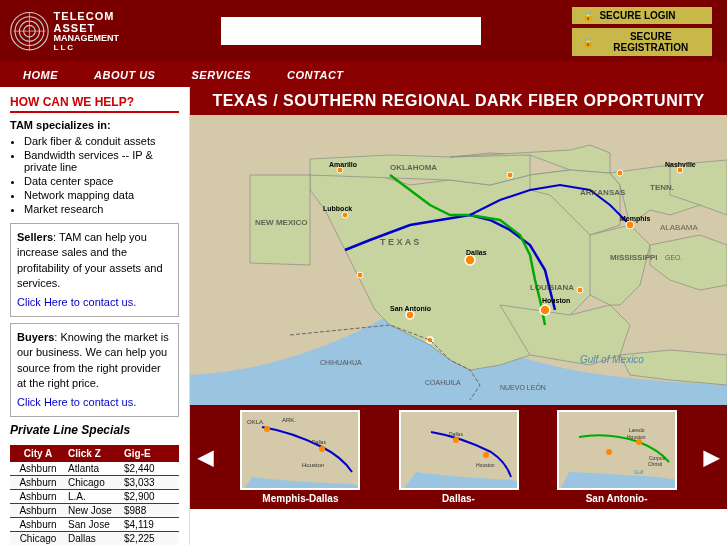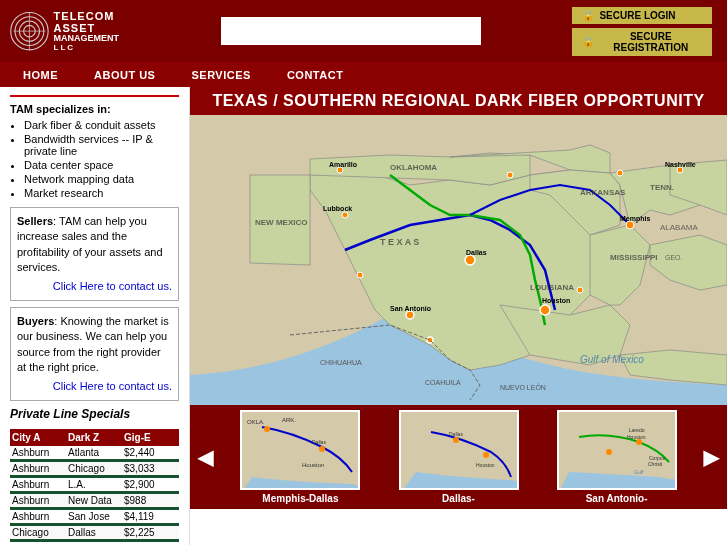--- a/index.html
+++ b/index.html
@@ -64,20 +64,21 @@
     }
     .auth-btn .lock-icon { font-size: 10px; }
 
     
     #navbar {
       background: #8b0000;
       display: flex;
       height: 25px;
       align-items: flex-start;
       padding: 0 5px;
+      font-style: italic;
     }
     .nav-item {
       color: #fff;
       font-size: 11px;
       font-weight: bold;
       padding: 0 18px;
       cursor: pointer;
       text-transform: uppercase;
       letter-spacing: 0.5px;
       height: 100%;
@@ -131,47 +132,46 @@
       font-size: 11px;
       line-height: 1.4;
     }
     .sidebar-section b { font-weight: bold; }
     .sidebar-link {
       color: #0000cc;
       cursor: pointer;
       font-size: 11px;
       display: block;
       margin-top: 3px;
-      text-align: right;
     }
     .private-line-title {
       font-weight: bold;
       font-style: italic;
       font-size: 12px;
       margin-top: 6px;
       margin-bottom: 8px;
     }
     .table-header {
       display: flex;
       background: #8b0000;
       color: #fff;
       font-size: 10px;
       font-weight: bold;
       padding: 2px 0;
     }
     .table-header span, .table-row-data span {
       padding: 1px 2px;
     }
-    .col-city-a { width: 56px; }
+    .col-city-a { width: 56px; text-align: center; }
     .col-city-z { width: 56px; }
     .col-gig { width: 56px; }
     .table-row-data {
       display: flex;
       font-size: 10px;
-      border-bottom: 3px solid #14532d;
+      border-bottom: 1px solid #14532d;
     }
     .table-row-data:nth-child(even) { background: #f9f9f9; }
 
     
     #right-content {
       flex: 1;
       display: flex;
       flex-direction: column;
     }
     #map-title {
@@ -275,20 +275,21 @@
 <div id="navbar">
   <div class="nav-item">HOME</div>
   <div class="nav-item">ABOUT US</div>
   <div class="nav-item">SERVICES</div>
   <div class="nav-item">CONTACT</div>
 </div>
 
 <div id="main-content">
 
   <div id="sidebar">
+    <div class="sidebar-title">HOW CAN WE HELP?</div>
     <hr class="sidebar-divider">
     <div class="sidebar-subtitle">TAM specializes in:</div>
     <ul class="sidebar-list">
       <li>Dark fiber &amp; conduit assets</li>
       <li>Bandwidth services -- IP &amp; private line</li>
       <li>Data center space</li>
       <li>Network mapping data</li>
       <li>Market research</li>
     </ul>
 
@@ -298,42 +299,42 @@
     </div>
 
     <div class="sidebar-section">
       <b>Buyers</b>: Knowing the market is our business. We can help you source from the right provider at the right price.
       <span class="sidebar-link">Click Here to contact us.</span>
     </div>
 
     <div class="private-line-title">Private Line Specials</div>
     <div class="table-header">
       <span class="col-city-a">City A</span>
-      <span class="col-city-z">Dark Z</span>
+      <span class="col-city-z">Click Z</span>
       <span class="col-gig">Gig-E</span>
     </div>
     <div id="price-table">
       <div class="table-row-data">
           <span class="col-city-a">Ashburn</span>
           <span class="col-city-z">Atlanta</span>
           <span class="col-gig">$2,440</span>
         </div>
       <div class="table-row-data">
           <span class="col-city-a">Ashburn</span>
           <span class="col-city-z">Chicago</span>
           <span class="col-gig">$3,033</span>
         </div>
       <div class="table-row-data">
           <span class="col-city-a">Ashburn</span>
           <span class="col-city-z">L.A.</span>
           <span class="col-gig">$2,900</span>
         </div>
       <div class="table-row-data">
           <span class="col-city-a">Ashburn</span>
-          <span class="col-city-z">New Data</span>
+          <span class="col-city-z">New Jose</span>
           <span class="col-gig">$988</span>
         </div>
       <div class="table-row-data">
           <span class="col-city-a">Ashburn</span>
           <span class="col-city-z">San Jose</span>
           <span class="col-gig">$4,119</span>
         </div>
       <div class="table-row-data">
           <span class="col-city-a">Chicago</span>
           <span class="col-city-z">Dallas</span>

